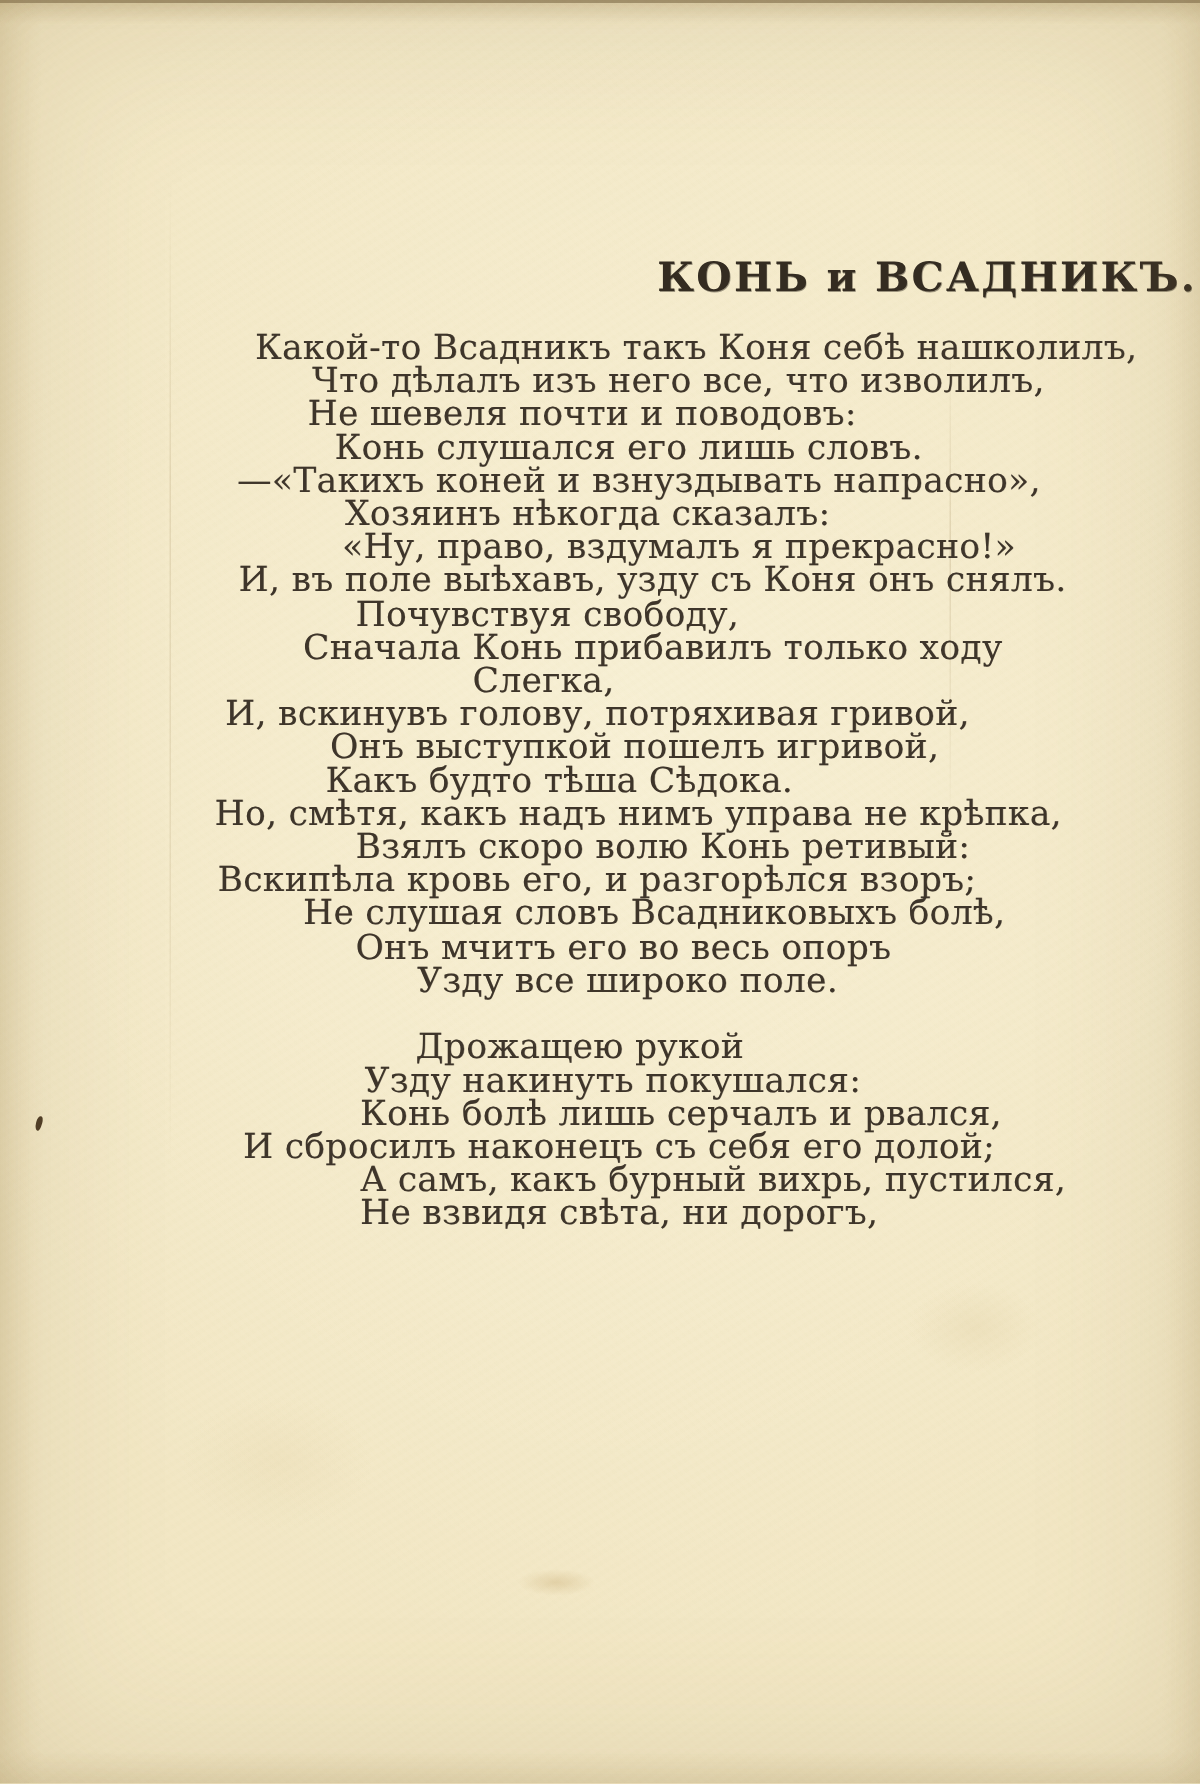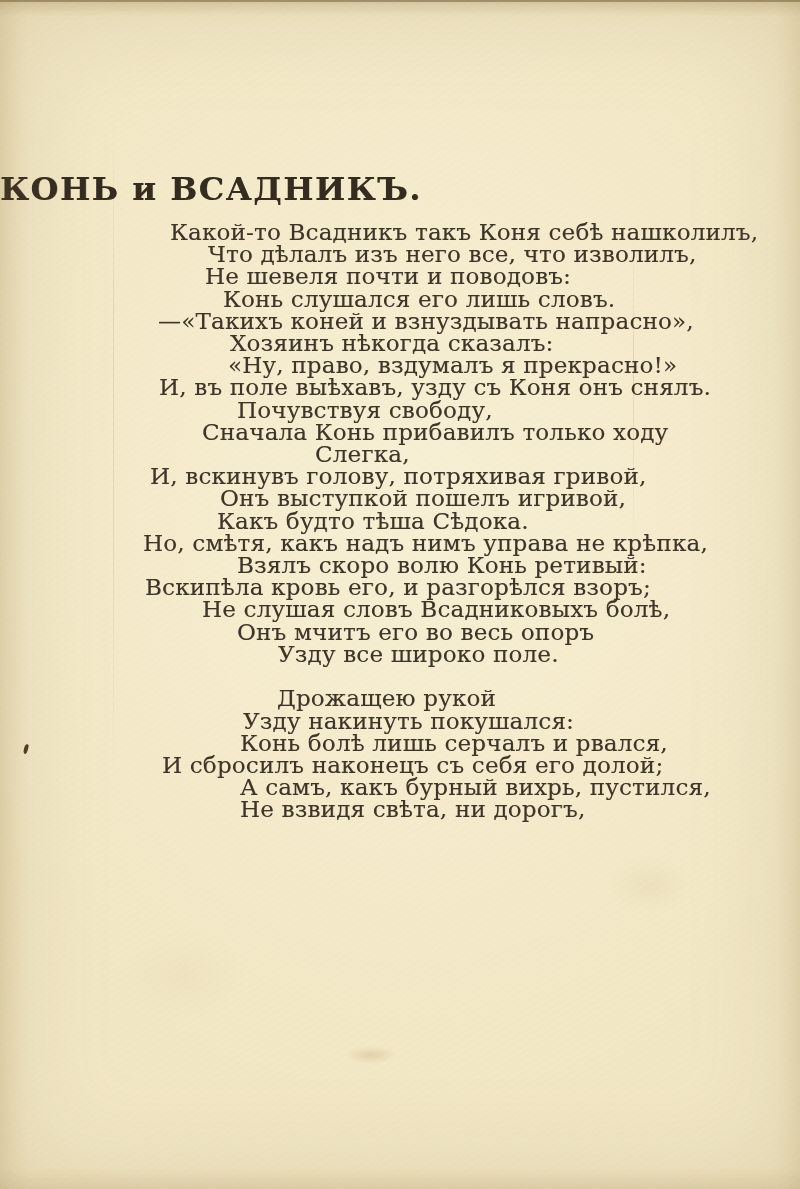--- a/index.html
+++ b/index.html
@@ -46,22 +46,22 @@
     background: radial-gradient(ellipse at center, rgba(200,175,120,0.14), rgba(200,175,120,0) 70%); }
   .stain-c { left: 120px; top: 930px; width: 130px; height: 90px;
     background: radial-gradient(ellipse at center, rgba(205,182,128,0.10), rgba(205,182,128,0) 70%); }
   .ink-speck {
     position: absolute; left: 24px; top: 744px; width: 4px; height: 10px;
     background: #4d3a24; border-radius: 60% 40% 50% 60% / 45% 45% 60% 55%;
     transform: rotate(14deg);
   }
   .title {
     position: absolute; top: 170px; left: 0; width: 798px;
-    text-align: left;
-    font-size: 32px; font-weight: bold; letter-spacing: 1.5px;
+    text-align: right;
+    font-size: 27px; font-weight: bold; letter-spacing: 1.5px;
     color: #342c21;
     text-shadow: 0.4px 0.4px 0 rgba(52,44,33,0.45);
     white-space: nowrap;
   }
   .line {
     position: absolute;
     font-size: 23px; line-height: 22px; letter-spacing: 0.2px;
     color: #3e352a;
     text-shadow: 0.3px 0.3px 0 rgba(62,53,42,0.38);
     white-space: nowrap;

